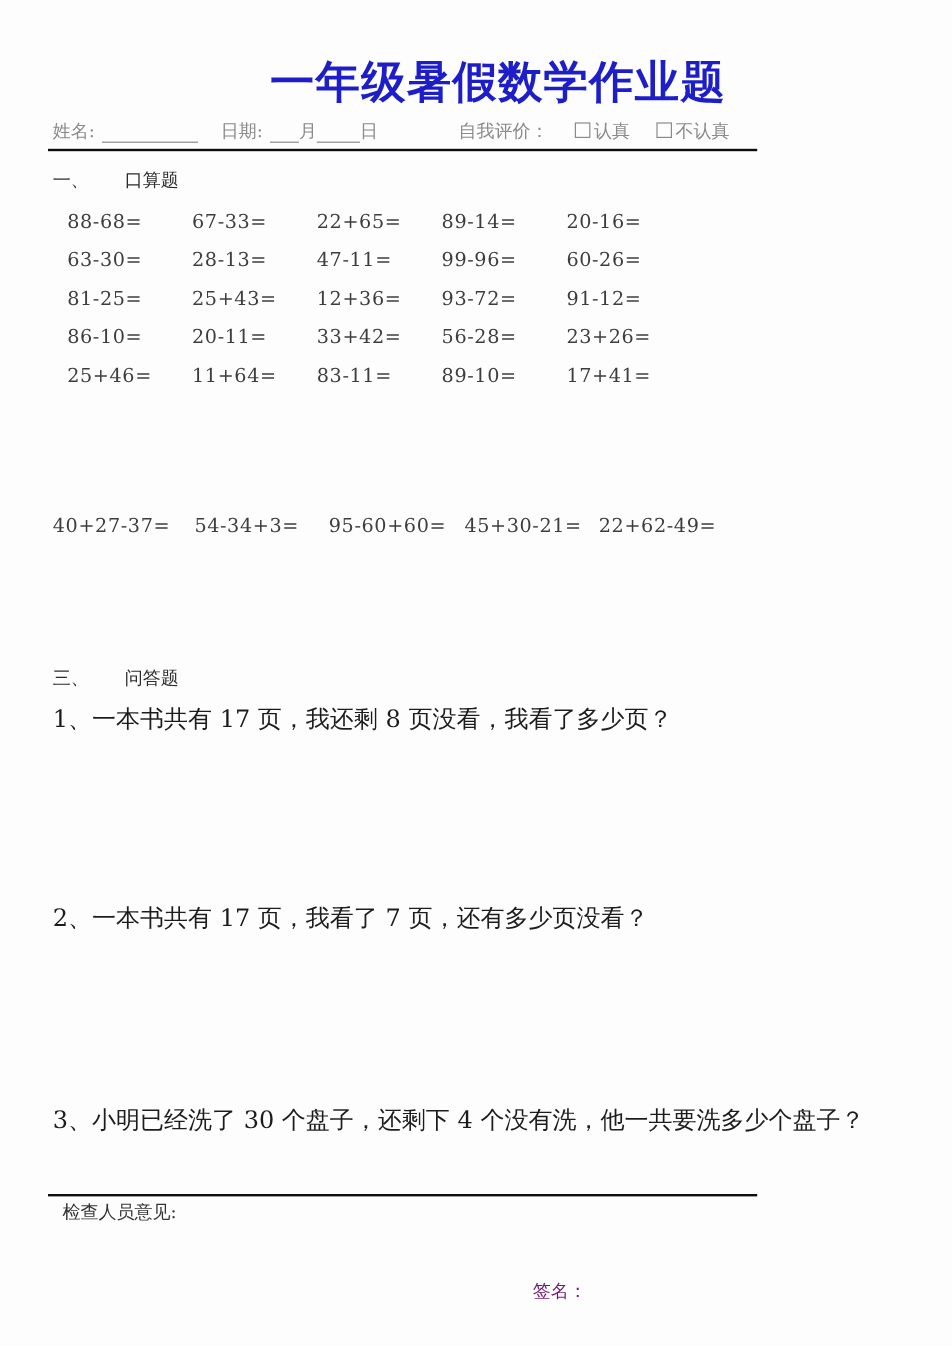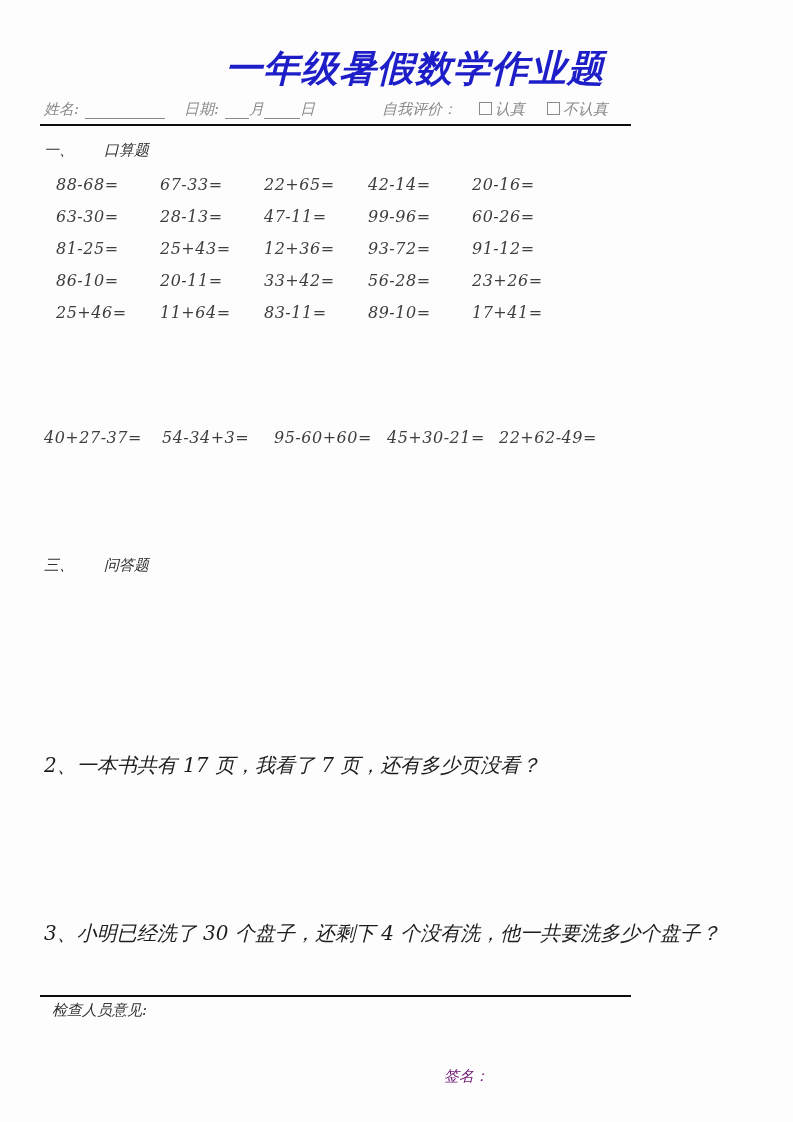--- a/index.html
+++ b/index.html
@@ -8,21 +8,20 @@
     background: #ffffff;
   }
   .page {
     position: relative;
     width: 793px;
     height: 1122px;
     background: #fdfdfd;
     font-family: "DejaVu Serif", serif;
     color: #2b2b2b;
     overflow: hidden;
-    font-style: italic;
   }
   .title {
     position: absolute;
     top: 44px;
     left: 40px;
     width: 750px;
     margin: 0;
     text-align: center;
     font-family: "DejaVu Sans", sans-serif;
     font-size: 37px;
@@ -161,21 +160,21 @@
   <div class="rule top-rule"></div>
 
   <div class="section-label" id="sec-oral-label">
     <span class="sec-num">一、</span><span>口算题</span>
   </div>
 
   <div class="oral-grid">
       <div class="oral-cell">88-68=</div>
       <div class="oral-cell">67-33=</div>
       <div class="oral-cell">22+65=</div>
-      <div class="oral-cell">42-14=</div>
+      <div class="oral-cell">89-14=</div>
       <div class="oral-cell">20-16=</div>
       <div class="oral-cell">63-30=</div>
       <div class="oral-cell">28-13=</div>
       <div class="oral-cell">47-11=</div>
       <div class="oral-cell">99-96=</div>
       <div class="oral-cell">60-26=</div>
       <div class="oral-cell">81-25=</div>
       <div class="oral-cell">25+43=</div>
       <div class="oral-cell">12+36=</div>
       <div class="oral-cell">93-72=</div>
@@ -198,20 +197,21 @@
       <div class="mixed-cell">54-34+3=</div>
       <div class="mixed-cell">95-60+60=</div>
       <div class="mixed-cell">45+30-21=</div>
       <div class="mixed-cell">22+62-49=</div>
     </div>
 
   <div class="section-label" id="sec-qa-label">
     <span class="sec-num">三、</span><span>问答题</span>
   </div>
 
+  <p class="question" id="question-1">1、一本书共有 17 页，我还剩 8 页没看，我看了多少页？</p>
   <p class="question" id="question-2">2、一本书共有 17 页，我看了 7 页，还有多少页没看？</p>
   <p class="question" id="question-3">3、小明已经洗了 30 个盘子，还剩下 4 个没有洗，他一共要洗多少个盘子？</p>
 
   <div class="rule bottom-rule"></div>
 
   <div class="inspector-label">检查人员意见:</div>
 
   <div class="signature-label">签名：</div>
 
 </div>

